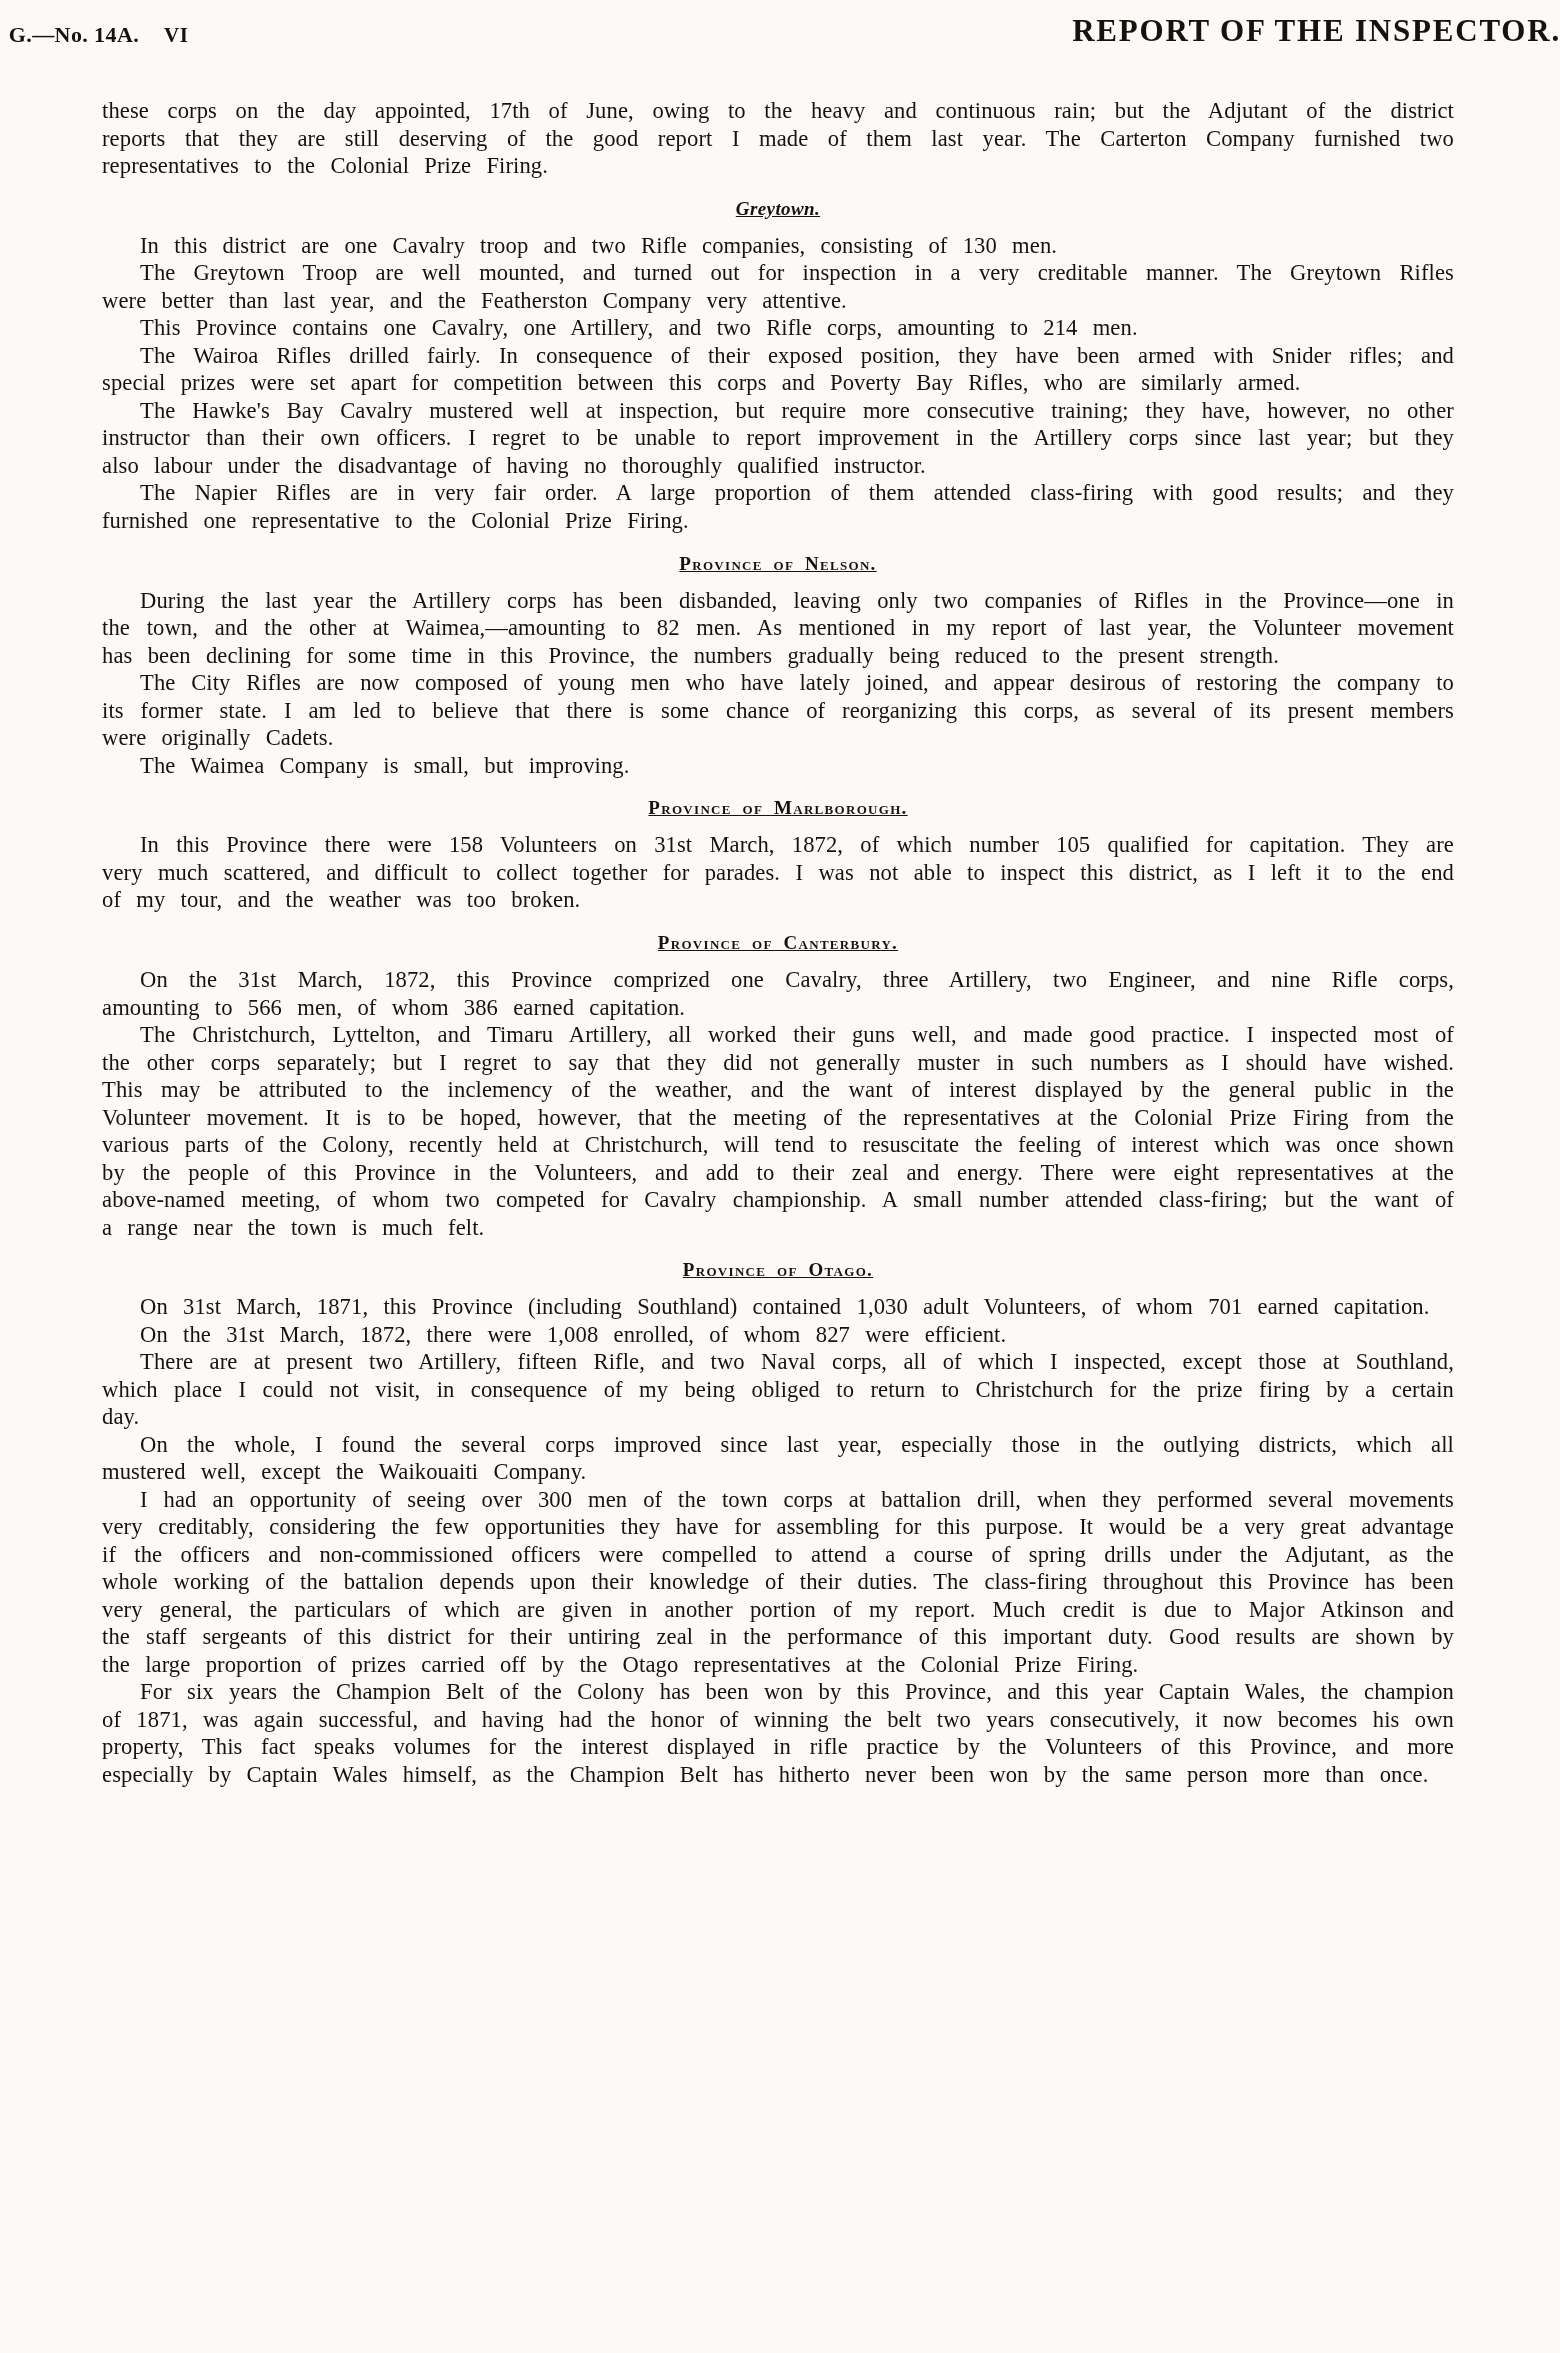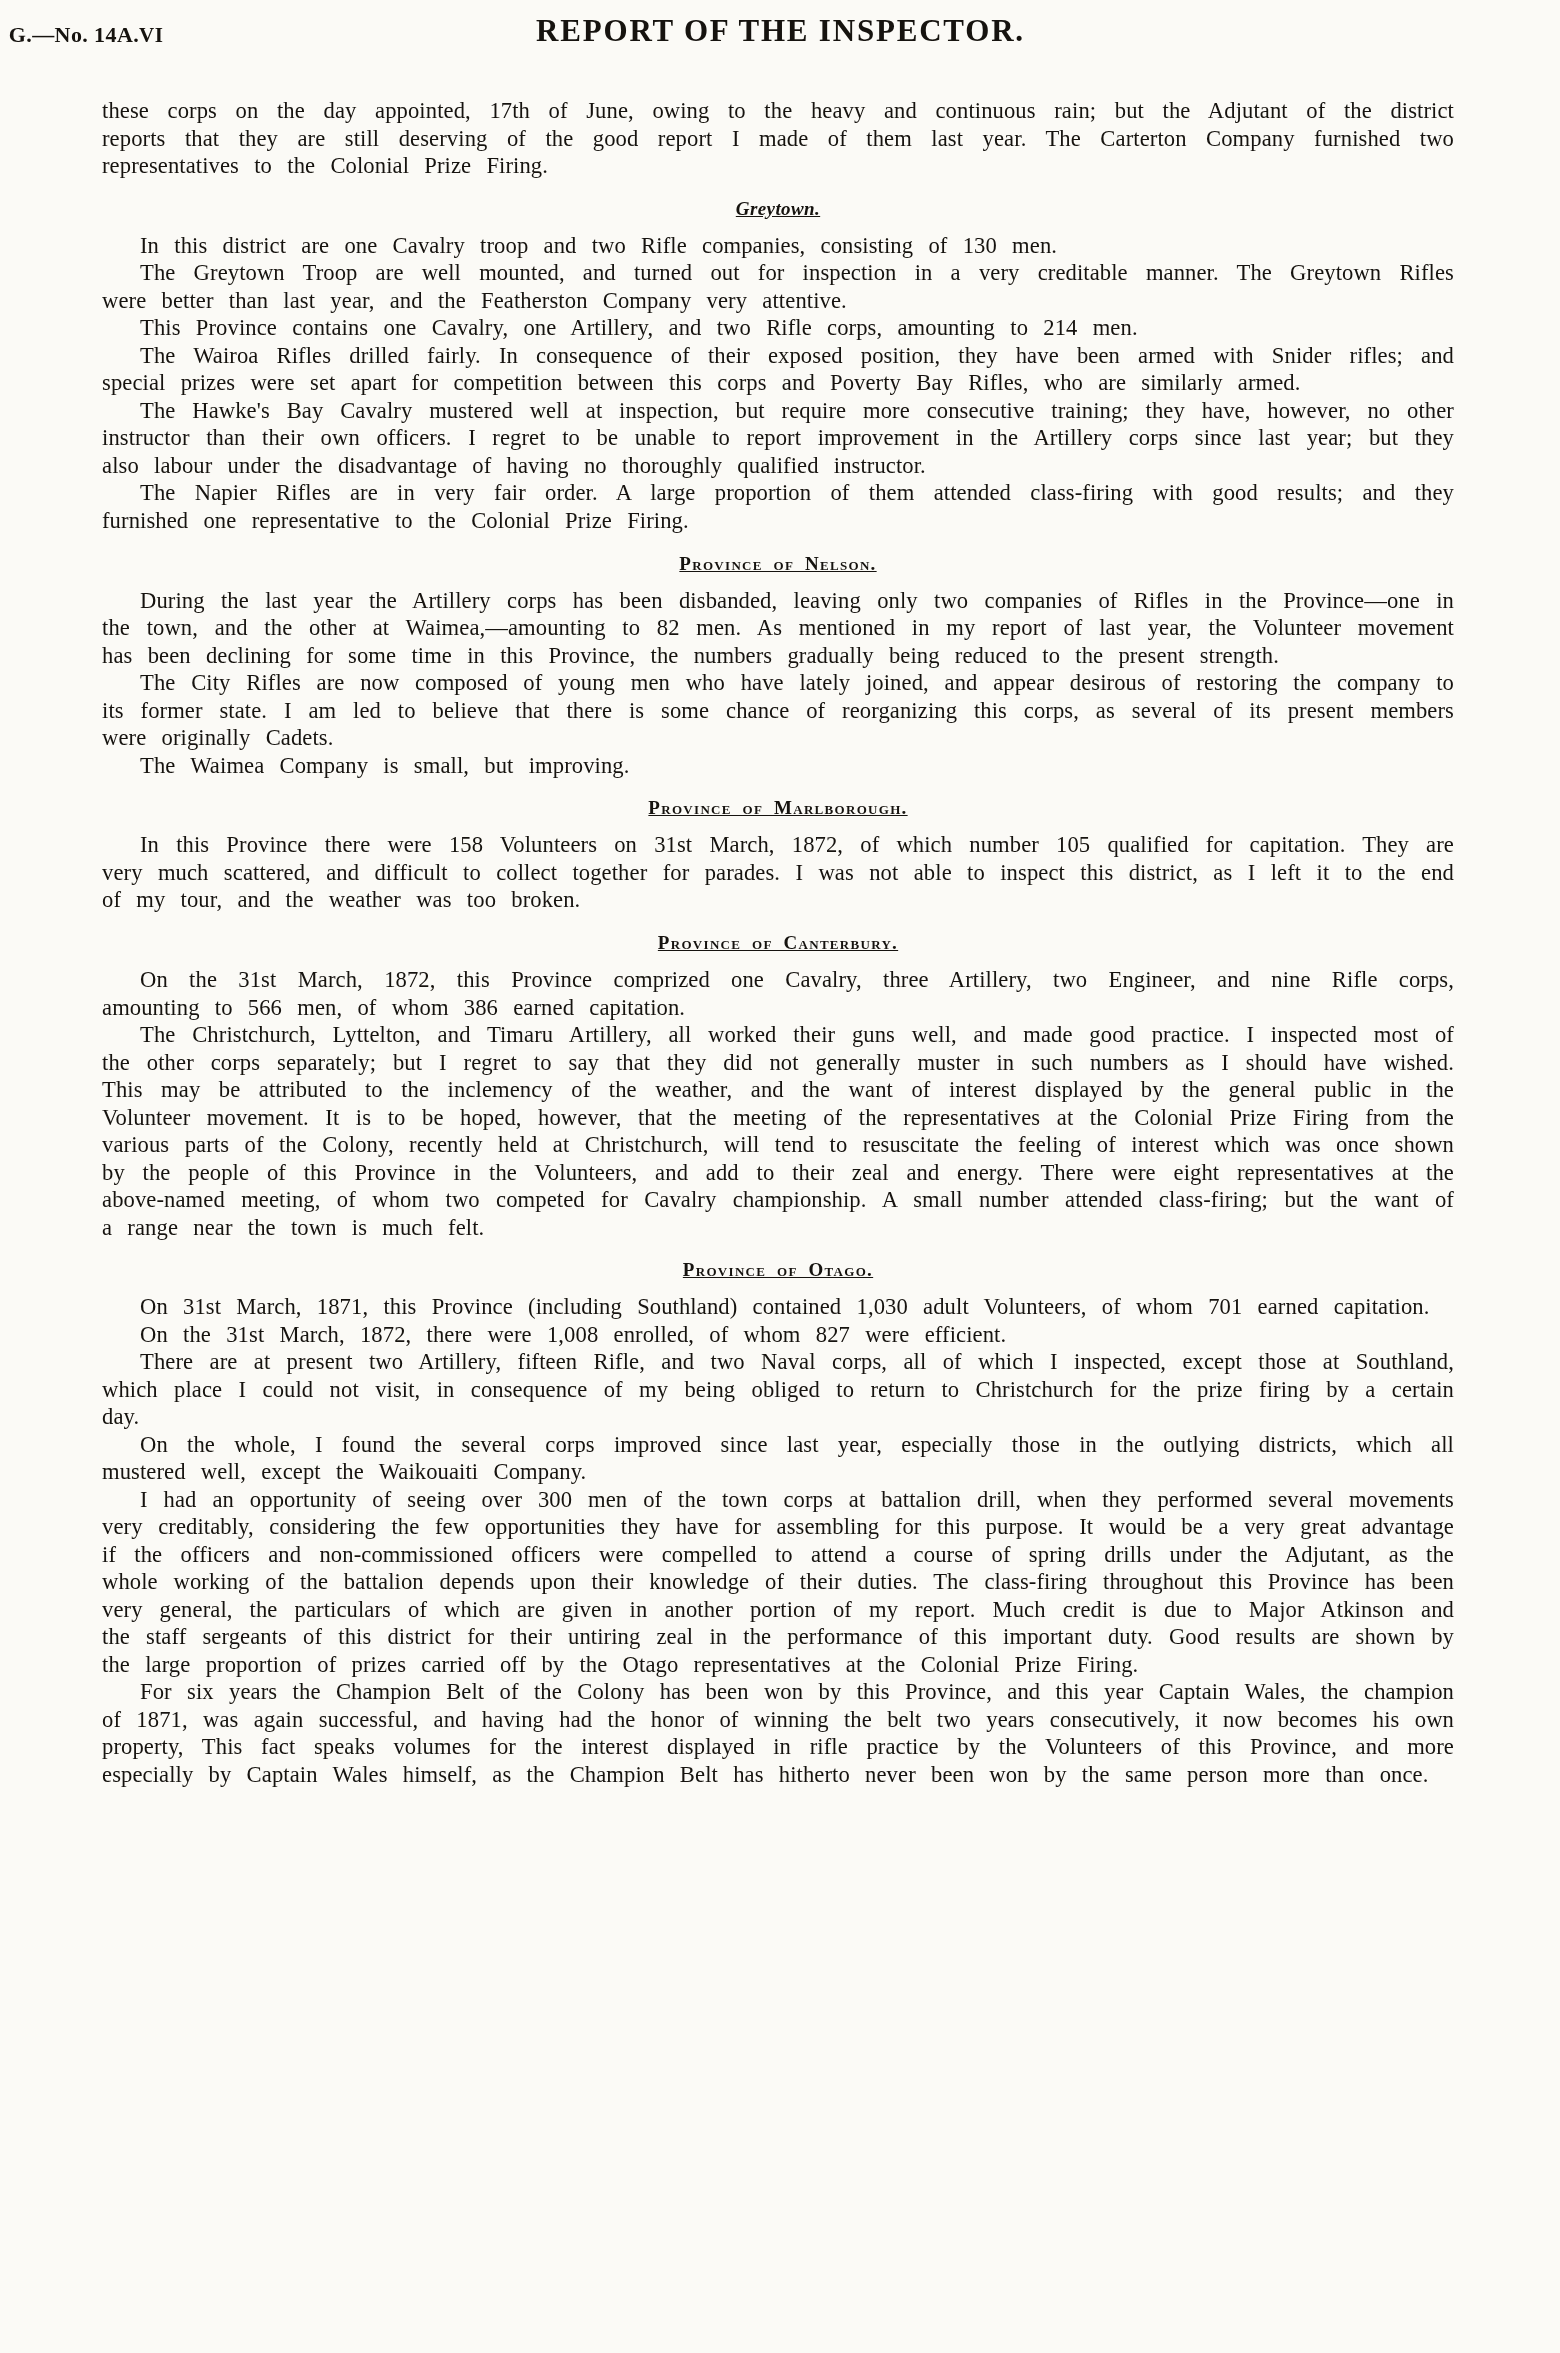--- a/index.html
+++ b/index.html
@@ -23,24 +23,25 @@
     position: absolute;
     left: 8.8px;
     top: 8.8px;
     font-size: 22px;
     font-weight: bold;
     letter-spacing: 0.4px;
     white-space: nowrap;
   }
   .page-roman {
     font-weight: bold;
+    margin-left: 25px;
     font-size: 21px;
   }
   .doc-title {
-    text-align: center;
+    text-align: right;
     font-size: 31px;
     font-weight: bold;
     letter-spacing: 1.8px;
     font-family: "Liberation Serif", "DejaVu Serif", serif;
   }
 
   .text-block {
     margin: 14.6px 107px 0 102px;
     font-size: 22.6px;
     line-height: 27.5px;

